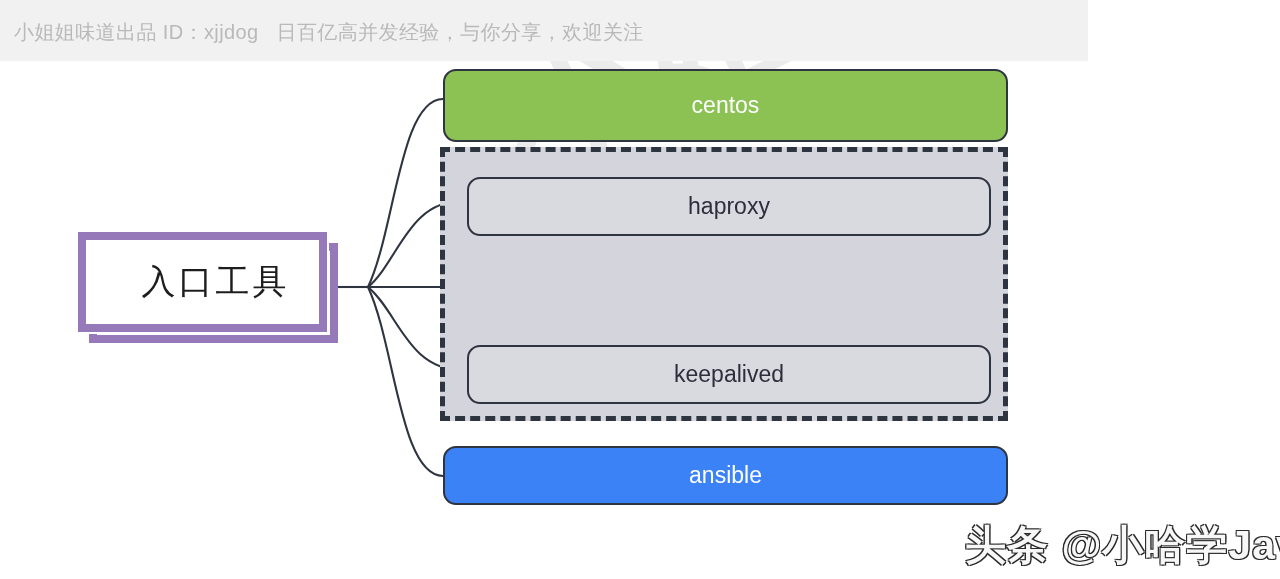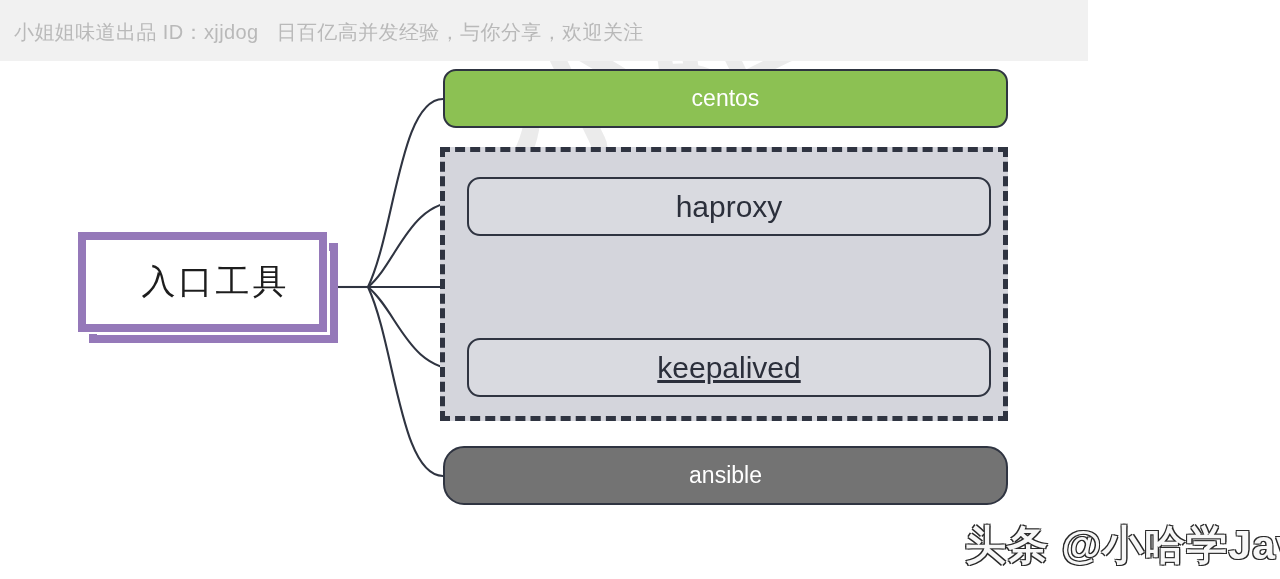--- a/index.html
+++ b/index.html
@@ -133,32 +133,31 @@
     display: flex;
     align-items: center;
     justify-content: center;
     z-index: 4;
     font-size: 23px;
   }
   #node-centos {
     left: 443px;
     top: 69px;
     width: 565px;
-    height: 59px;
+    height: 73px;
     background: #8cc153;
     color: #ffffff;
   }
   #node-ansible {
     left: 443px;
     top: 446px;
     width: 565px;
     height: 59px;
-    background: #737373;
+    background: #3b82f6;
     color: #ffffff;
-    border-radius: 21px;
   }
 
   
   #group-dashed {
     position: absolute;
     left: 440px;
     top: 147px;
     width: 568px;
     height: 274px;
     box-sizing: border-box;
@@ -171,27 +170,27 @@
     left: 22px;
     width: 524px;
     height: 59px;
     box-sizing: border-box;
     border: 2.4px solid #2f3441;
     border-radius: 13px;
     background: #d9dae0;
     display: flex;
     align-items: center;
     justify-content: center;
-    font-size: 30px;
+    font-size: 23px;
     color: #2b2f3b;
     z-index: 4;
   }
   #node-haproxy  { top: 25px; }
   #node-lvs      { top: 109px; }
-  #node-keepalived { top: 186px; text-decoration: underline; }
+  #node-keepalived { top: 193px; }
 </style>
 </head>
 <body>
 
 <div id="header-band">
   <div id="header-text">小姐姐味道出品 ID：xjjdog   日百亿高并发经验，与你分享，欢迎关注</div>
 </div>
 
 <div class="wm" id="watermark-center">小姐姐味道</div>
 

